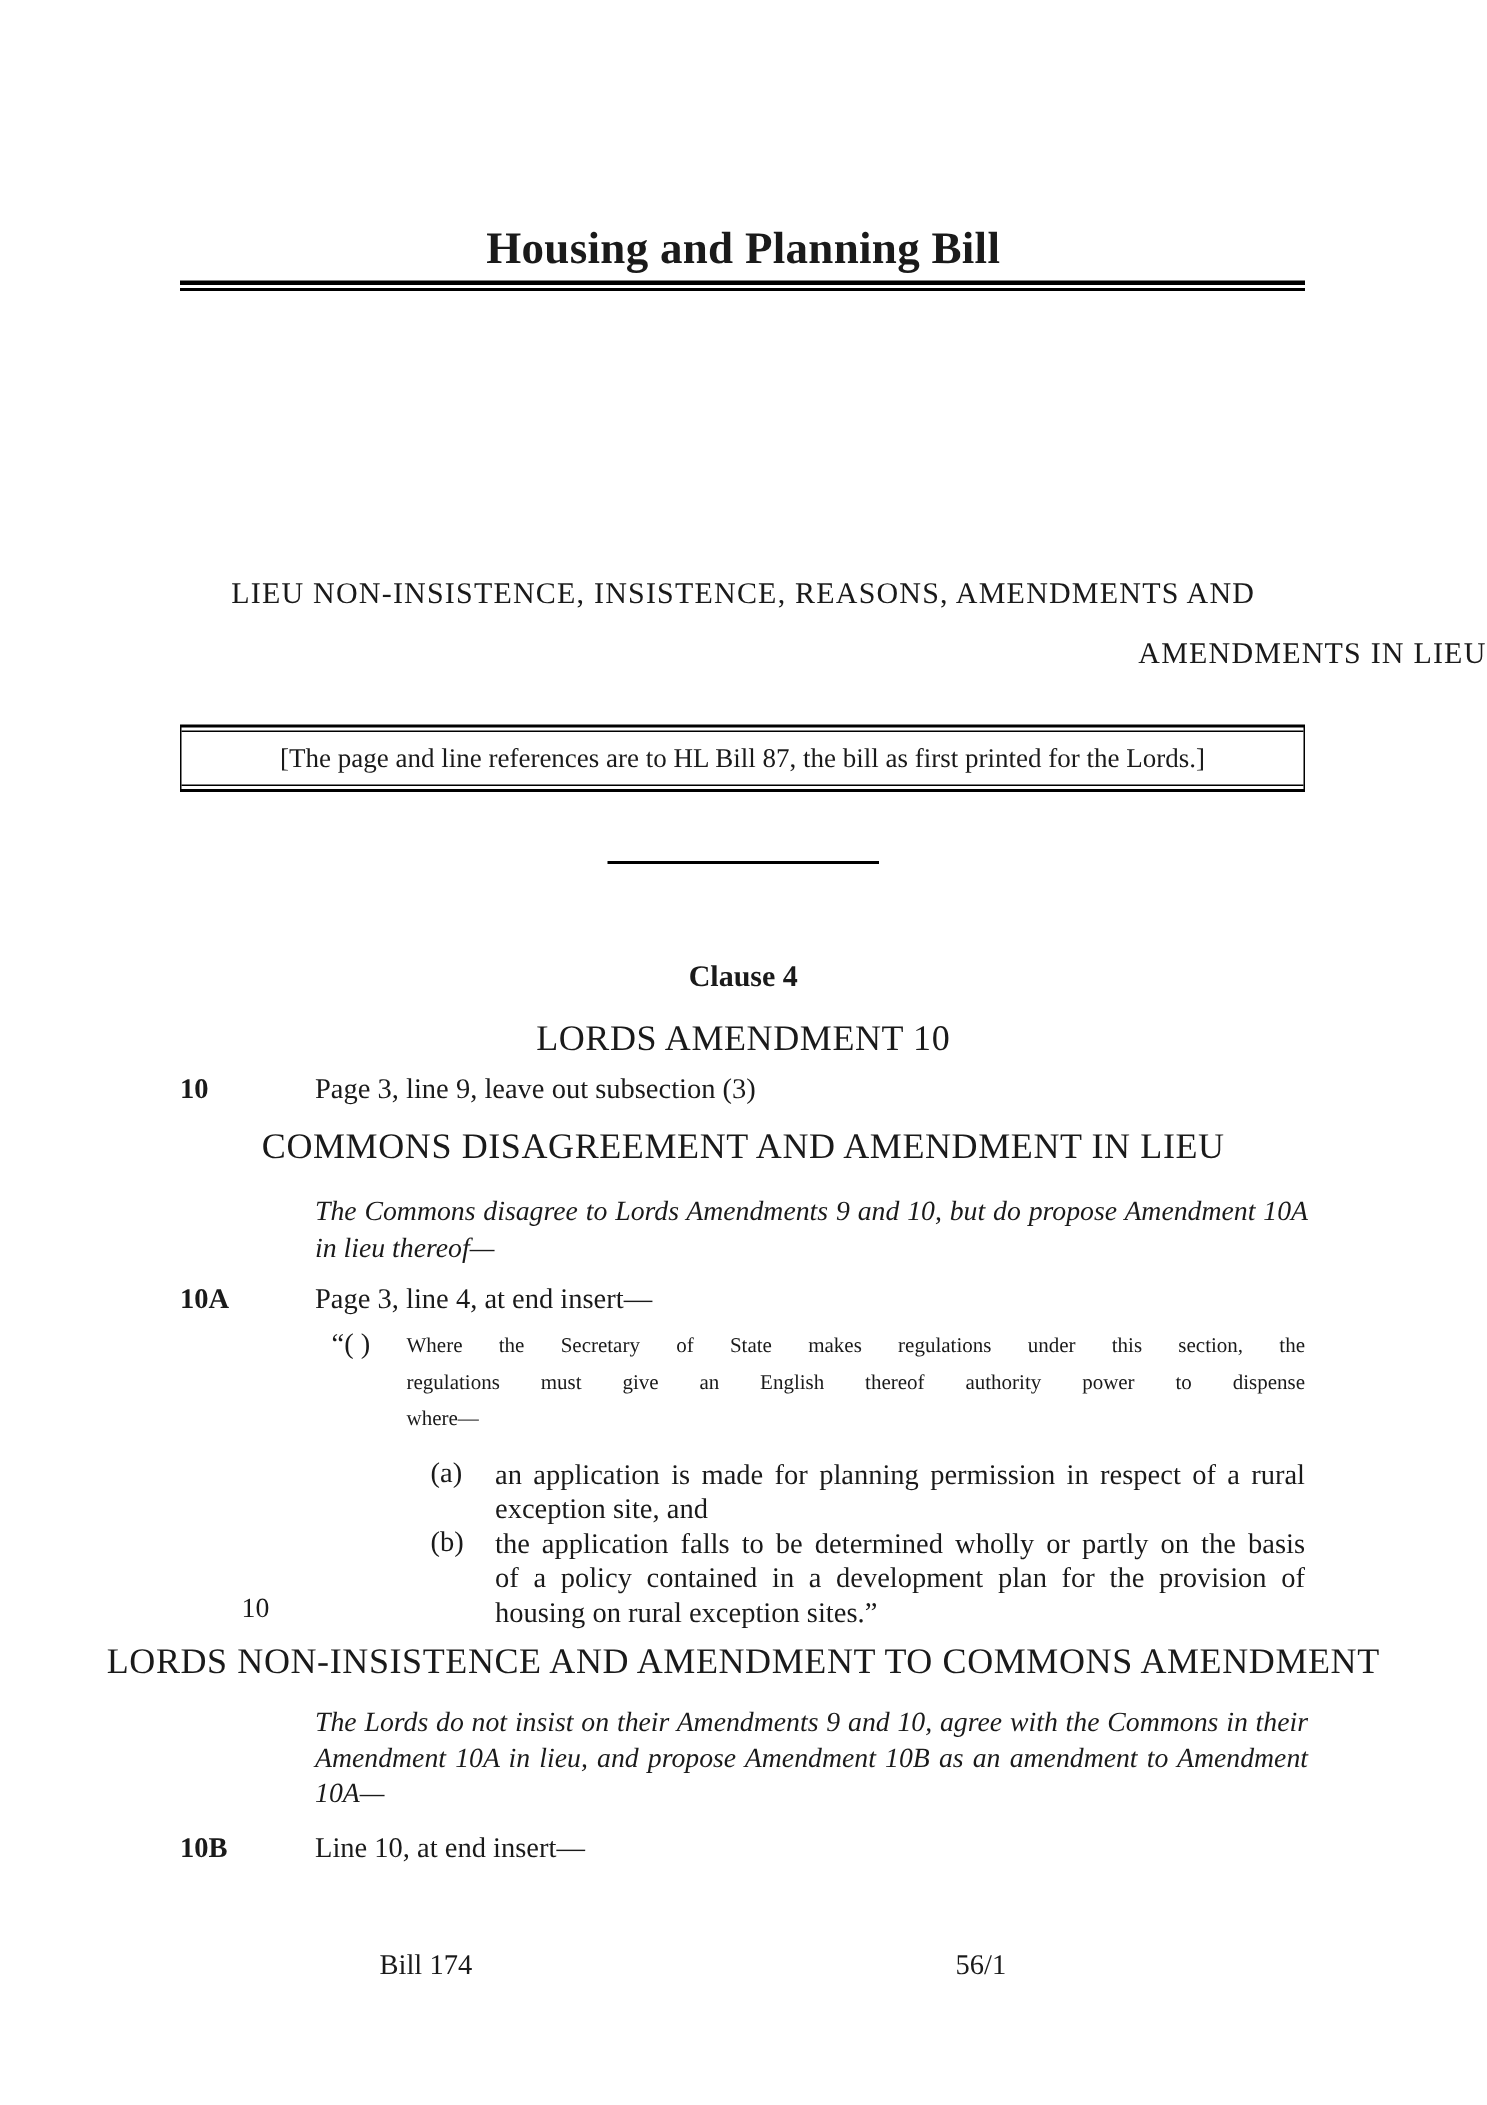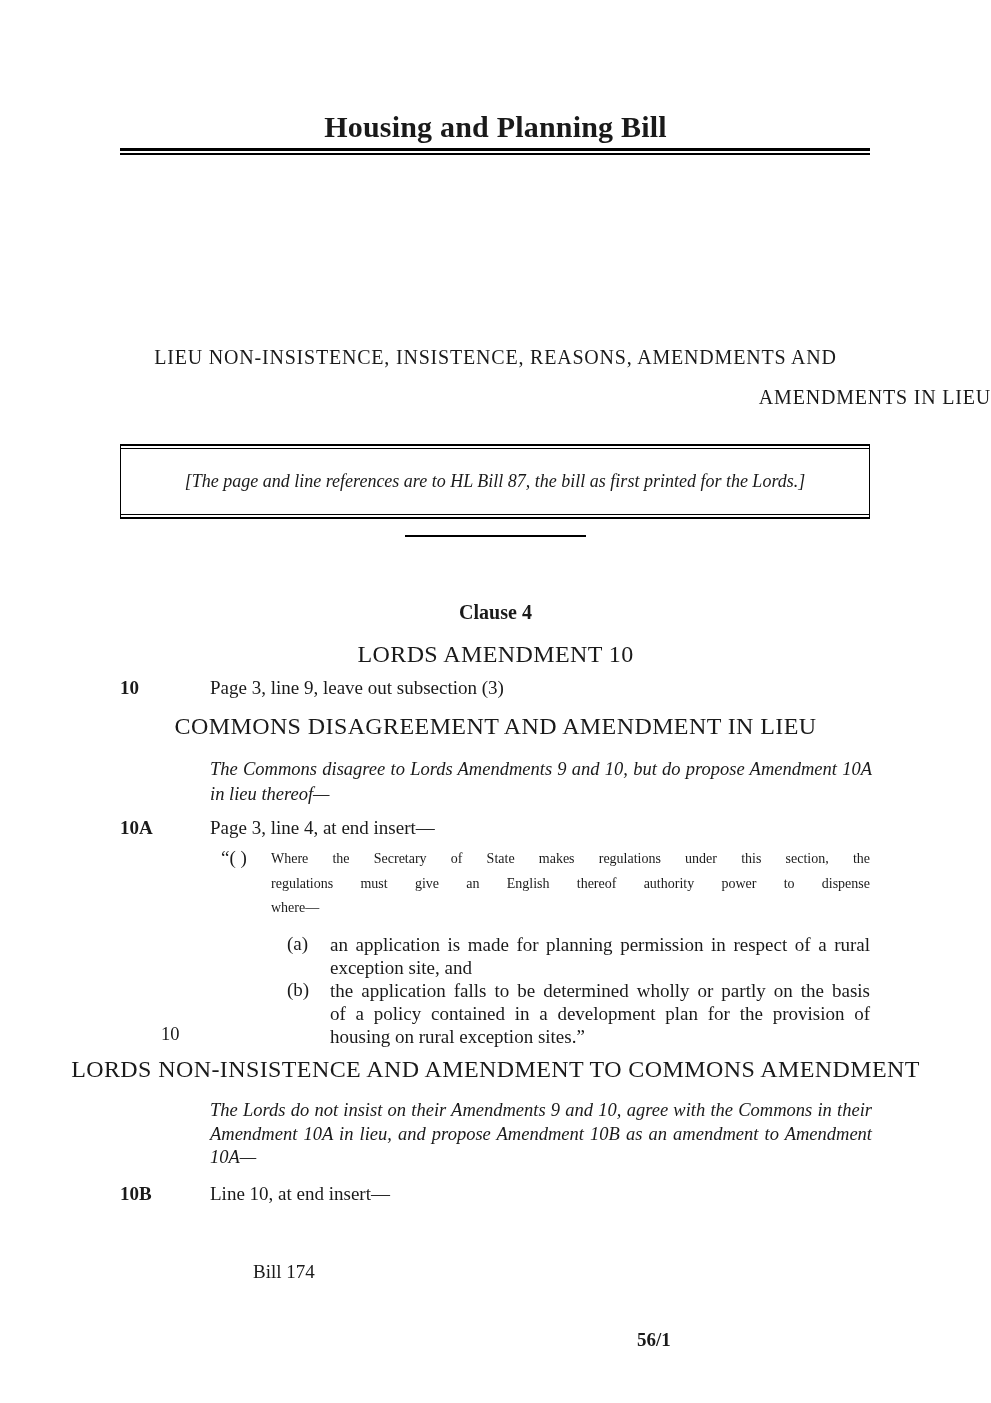--- a/index.html
+++ b/index.html
@@ -9,21 +9,21 @@
   }
   .page {
     position: relative;
     width: 991px;
     height: 1403px;
     background: #ffffff;
     color: #1a1a1a;
     font-family: "Liberation Serif", "DejaVu Serif", serif;
     overflow: hidden;
   }
-  .abs { position: absolute; }
+  .abs { position: absolute; margin-top: 39px; }
   .center { left: 0; width: 100%; text-align: center; }
 
   .doc-title {
     top: 110px;
     font-size: 30px;
     font-weight: bold;
     letter-spacing: 0.2px;
   }
   .title-rule {
     top: 148px; left: 120px; width: 750px;
@@ -42,23 +42,22 @@
     top: 444px; left: 120px; width: 750px;
     box-sizing: border-box;
     border: 1px solid #000;
     border-top-width: 2px;
     border-bottom-width: 2px;
   }
   .ref-box-inner {
     margin: 2px 0;
     border-top: 1px solid #000;
     border-bottom: 1px solid #000;
-    padding: 22px 10px;
+    padding: 7px 10px;
     text-align: center;
-    font-style: italic;
     font-size: 18px;
   }
 
   .mid-rule {
     top: 535px; left: 405px; width: 181px;
     height: 0;
     border-top: 2px solid #000;
   }
 
   .clause-heading {
@@ -119,21 +118,21 @@
 
   .j { text-align: justify; text-align-last: justify; }
 
   .margin-num {
     left: 161px; top: 1024px;
     font-size: 18.5px;
   }
 
   .footer-item { font-size: 19px; }
   .footer-bill { left: 253px; top: 1261px; }
-  .footer-ref  { left: 637px; top: 1329px; font-weight: bold; }
+  .footer-ref  { left: 637px; top: 1261px; }
 </style>
 </head>
 <body>
 
 <div class="page">
 
   <div class="abs center doc-title">Housing and Planning Bill</div>
 
   <div class="abs title-rule"></div>
 

